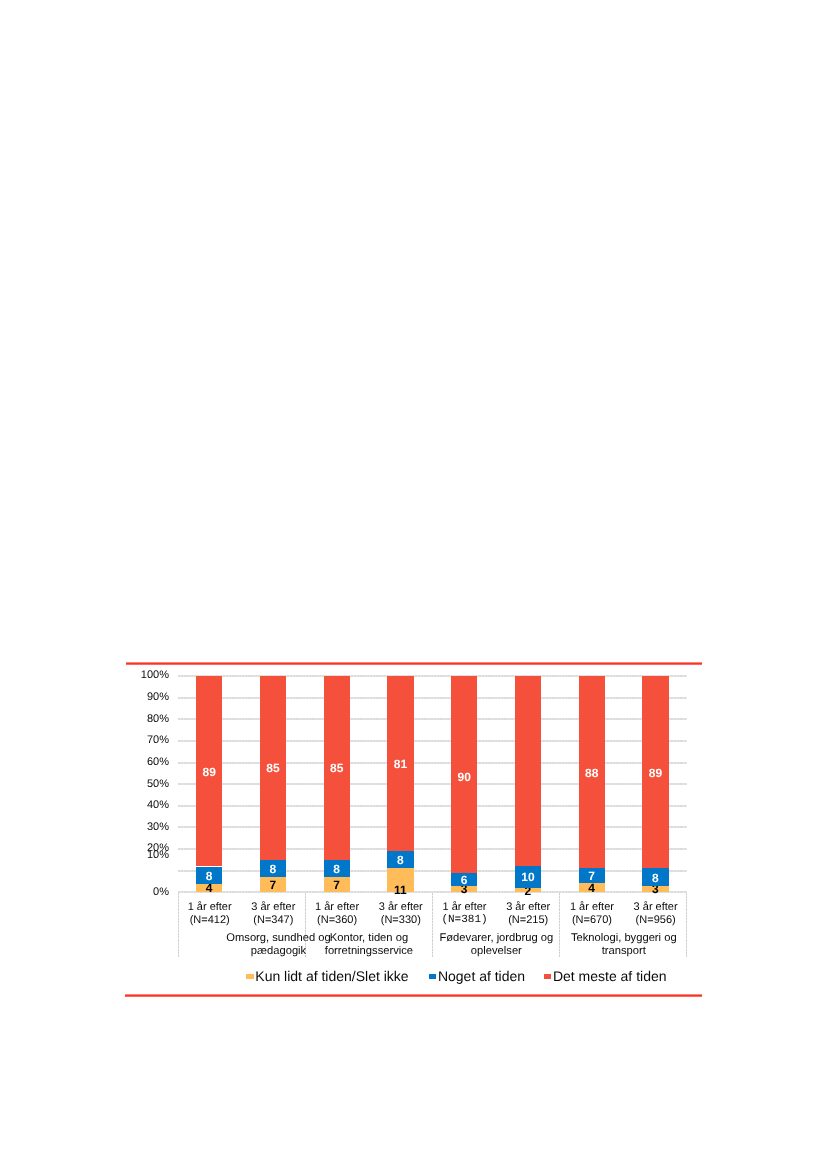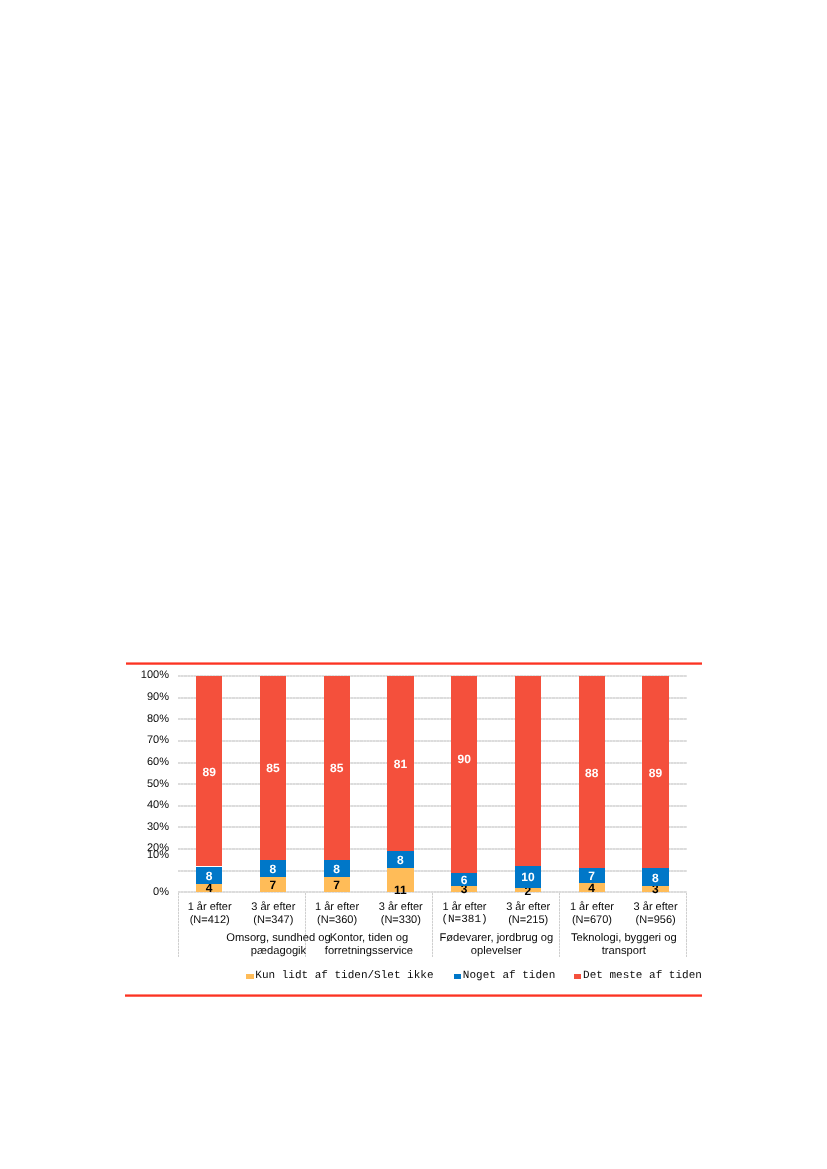--- a/index.html
+++ b/index.html
@@ -14,21 +14,21 @@
   .gridline{position:absolute;height:2px;background-image:repeating-linear-gradient(to right,rgba(120,120,120,0.26) 0px,rgba(120,120,120,0.26) 2.3px,rgba(120,120,120,0.19) 2.3px,rgba(120,120,120,0.19) 3.2px);}
   .bar-seg{position:absolute;}
   .bar-label{position:absolute;transform:translateZ(0);left:0;width:100%;text-align:center;font-size:12px;font-weight:bold;line-height:12px;white-space:nowrap;}
   .catbox{position:absolute;box-sizing:border-box;}
   .cat-cell{position:absolute;transform:translateZ(0);text-align:center;font-size:11px;color:#0a0a0a;line-height:12.6px;}
   .grp-cell{position:absolute;transform:translateZ(0);text-align:center;font-size:11.2px;color:#0a0a0a;line-height:13.1px;}
   .vsep{position:absolute;width:1px;background:repeating-linear-gradient(to bottom,rgba(130,130,130,0.38) 0px,rgba(130,130,130,0.38) 2.1px,rgba(130,130,130,0.14) 2.1px,rgba(130,130,130,0.14) 3.1px);}
   .legend{position:absolute;display:flex;align-items:center;justify-content:center;}
   .legend-item{display:flex;align-items:center;}
   .legend-swatch{width:7.5px;height:5px;margin-right:1.8px;}
-  .legend-label{transform:translateZ(0);font-size:11px;color:#0a0a0a;white-space:nowrap;line-height:11px;font-family:Liberation Mono, monospace;}
+  .legend-label{transform:translateZ(0);font-size:14px;color:#0a0a0a;white-space:nowrap;line-height:11px;}
 </style>
 </head>
 <body>
 
 <div class="page">
   <div class="figure">
     <div class="rule rule-top" style="background: linear-gradient(rgba(252, 51, 34, 0.3) 0%, rgb(252, 51, 34) 40%, rgb(252, 51, 34) 72%, rgba(252, 51, 34, 0.35) 100%);"></div>
     <div class="rule rule-bot" style="background: linear-gradient(rgba(252, 51, 34, 0.3) 0%, rgb(252, 51, 34) 40%, rgb(252, 51, 34) 72%, rgba(252, 51, 34, 0.35) 100%);"></div>
     <div id="plot" class="plot">
         <div class="gridline" style="left: 52.8px; top: 15px; width: 509.7px;"></div>
@@ -75,21 +75,21 @@
         <div class="bar-label" style="left: 262.35px; width: 26.2px; top: 224px; color: rgb(0, 0, 0);">11</div>
         <div class="bar-seg" style="left: 262.35px; top: 191.103px; width: 26.2px; height: 17.304px; background: rgb(0, 119, 200);"></div>
         <div class="bar-label" style="left: 262.35px; width: 26.2px; top: 194.255px; color: rgb(255, 255, 255);">8</div>
         <div class="bar-seg" style="left: 262.35px; top: 15.9px; width: 26.2px; height: 175.203px; background: rgb(244, 80, 60);"></div>
         <div class="bar-label" style="left: 262.35px; width: 26.2px; top: 98.0015px; color: rgb(255, 255, 255);">81</div>
         <div class="bar-seg" style="left: 326.1px; top: 225.645px; width: 26.2px; height: 6.55455px; background: rgb(255, 188, 88);"></div>
         <div class="bar-label" style="left: 326.1px; width: 26.2px; top: 223.423px; color: rgb(0, 0, 0);">3</div>
         <div class="bar-seg" style="left: 326.1px; top: 212.536px; width: 26.2px; height: 13.1091px; background: rgb(0, 119, 200);"></div>
         <div class="bar-label" style="left: 326.1px; width: 26.2px; top: 213.591px; color: rgb(255, 255, 255);">6</div>
         <div class="bar-seg" style="left: 326.1px; top: 15.9px; width: 26.2px; height: 196.636px; background: rgb(244, 80, 60);"></div>
-        <div class="bar-label" style="left: 326.1px; width: 26.2px; top: 93px; color: rgb(255, 255, 255);">90</div>
+        <div class="bar-label" style="left: 326.1px; width: 26.2px; top: 111px; color: rgb(255, 255, 255);">90</div>
         <div class="bar-seg" style="left: 389.85px; top: 227.83px; width: 26.2px; height: 4.3697px; background: rgb(255, 188, 88);"></div>
         <div class="bar-label" style="left: 389.85px; width: 26.2px; top: 224.515px; color: rgb(0, 0, 0);">2</div>
         <div class="bar-seg" style="left: 389.85px; top: 205.982px; width: 26.2px; height: 21.8485px; background: rgb(0, 119, 200);"></div>
         <div class="bar-label" style="left: 389.85px; width: 26.2px; top: 211.406px; color: rgb(255, 255, 255);">10</div>
         <div class="bar-seg" style="left: 389.85px; top: 15.9px; width: 26.2px; height: 190.082px; background: rgb(244, 80, 60);"></div>
         <div class="bar-label" style="left: 413px; width: 26.2px; top: 105.441px; color: rgb(255, 255, 255);">87</div>
         <div class="bar-seg" style="left: 453.6px; top: 223.461px; width: 26.2px; height: 8.73939px; background: rgb(255, 188, 88);"></div>
         <div class="bar-label" style="left: 453.6px; width: 26.2px; top: 222.33px; color: rgb(0, 0, 0);">4</div>
         <div class="bar-seg" style="left: 453.6px; top: 208.167px; width: 26.2px; height: 15.2939px; background: rgb(0, 119, 200);"></div>
         <div class="bar-label" style="left: 453.6px; width: 26.2px; top: 210.314px; color: rgb(255, 255, 255);">7</div>

